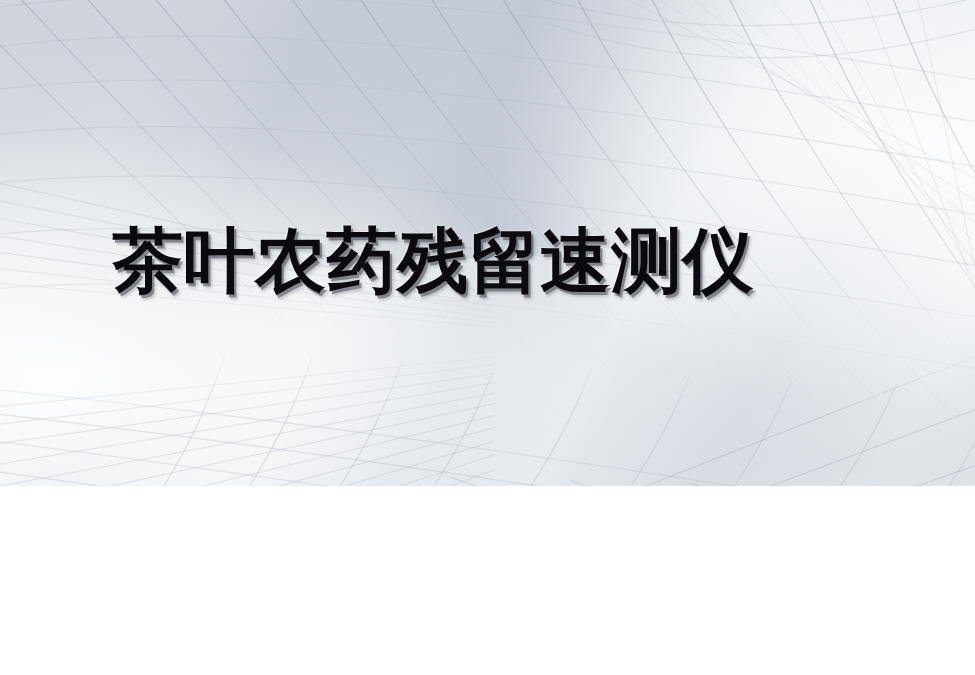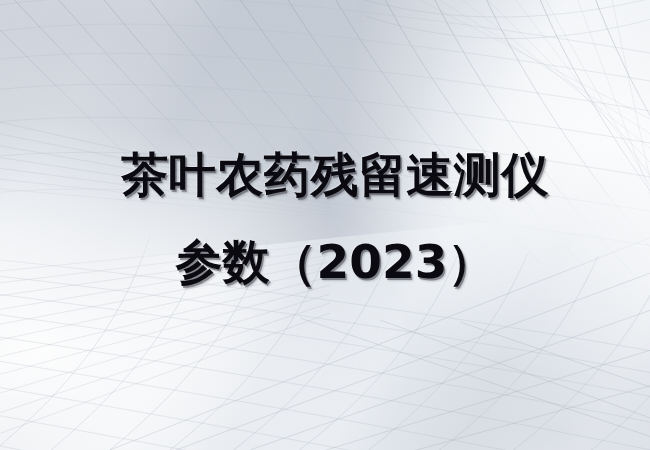--- a/index.html
+++ b/index.html
@@ -2,25 +2,24 @@
 <html><head>
 <meta charset="utf-8">
 <title>banner</title>
 <style>
   html,body{margin:0;padding:0;background:#fff;}
   *{box-sizing:border-box;}
 
   #banner{
     position:relative;
     width:650px;
-    height:450px;
+    height:324px;
     overflow:hidden;
     font-family:"Liberation Sans","DejaVu Sans",sans-serif;
     background:#be185d;
-    text-align:center;
   }
 
   
   .bg-layer{position:absolute;inset:0;pointer-events:none;}
 
   .bg-base{
     background:
       linear-gradient(118deg,
         #dfe3e9 0%,
         #e6eaef 14%,
@@ -238,16 +237,15 @@
 
       <g stroke="#98a1af" stroke-opacity=".30" stroke-width="0.6">
         <path d="M 350 -4 C 450 26, 560 22, 660 -4"></path>
         <path d="M 366 16 C 462 48, 566 44, 662 16"></path>
       </g>
     </g>
   </svg>
 
   <div id="headline">
     <span class="hl-line l1">茶叶农药残留速测仪</span>
-    <span class="hl-line l2">参数（2023）</span>
   </div>
 
 </div>
 
 </body></html>

